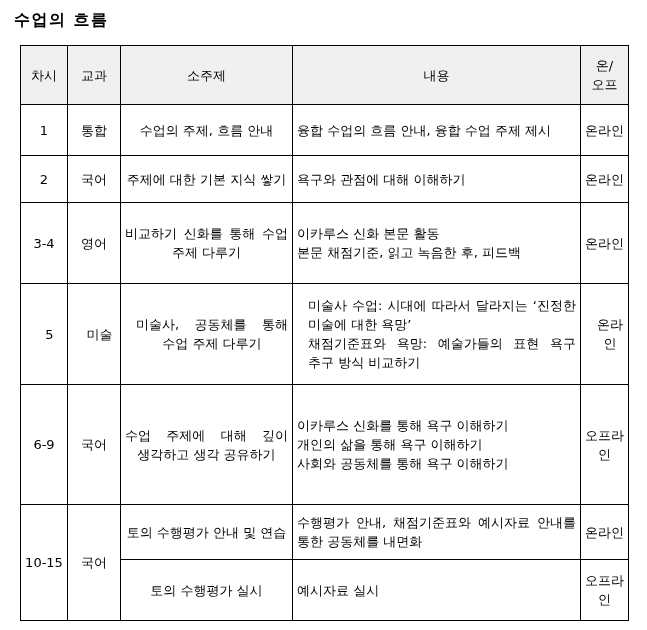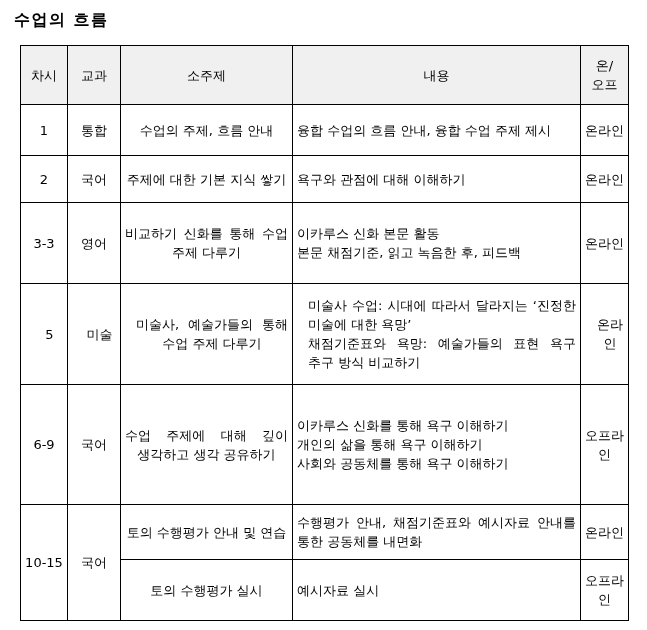--- a/index.html
+++ b/index.html
@@ -158,34 +158,34 @@
           <td class="col-chasi">2</td>
           <td class="col-gwa">국어</td>
           <td class="col-sojuje">주제에 대한 기본 지식 쌓기</td>
           <td class="col-naeyong">
             <span class="line">욕구와 관점에 대해 이해하기</span>
           </td>
           <td class="col-onoff">온라인</td>
         </tr>
 
         <tr class="r3">
-          <td class="col-chasi">3-3</td>
+          <td class="col-chasi">3-4</td>
           <td class="col-gwa">영어</td>
           <td class="col-sojuje">비교하기 신화를 통해 수업 주제 다루기</td>
           <td class="col-naeyong">
             <span class="line">이카루스 신화 본문 활동</span>
             <span class="line">본문 채점기준, 읽고 녹음한 후, 피드백</span>
           </td>
           <td class="col-onoff">온라인</td>
         </tr>
 
         <tr class="r4">
           <td class="col-chasi">5</td>
           <td class="col-gwa">미술</td>
-          <td class="col-sojuje">미술사, 예술가들의 통해 수업 주제 다루기</td>
+          <td class="col-sojuje">미술사, 공동체를 통해 수업 주제 다루기</td>
           <td class="col-naeyong">
             <span class="line">미술사 수업: 시대에 따라서 달라지는 ‘진정한 미술에 대한 욕망’</span>
             <span class="line">채점기준표와 욕망: 예술가들의 표현 욕구 추구 방식 비교하기</span>
           </td>
           <td class="col-onoff">온라인</td>
         </tr>
 
         <tr class="r5">
           <td class="col-chasi">6-9</td>
           <td class="col-gwa">국어</td>

